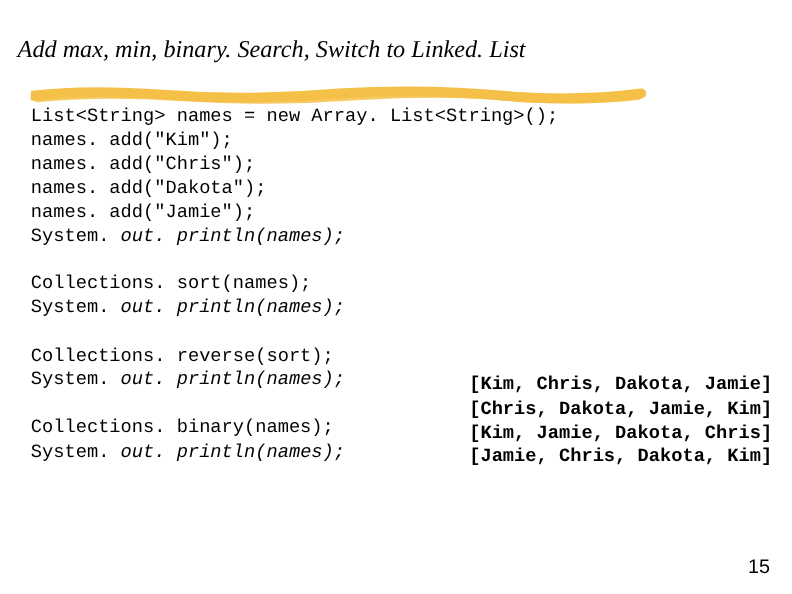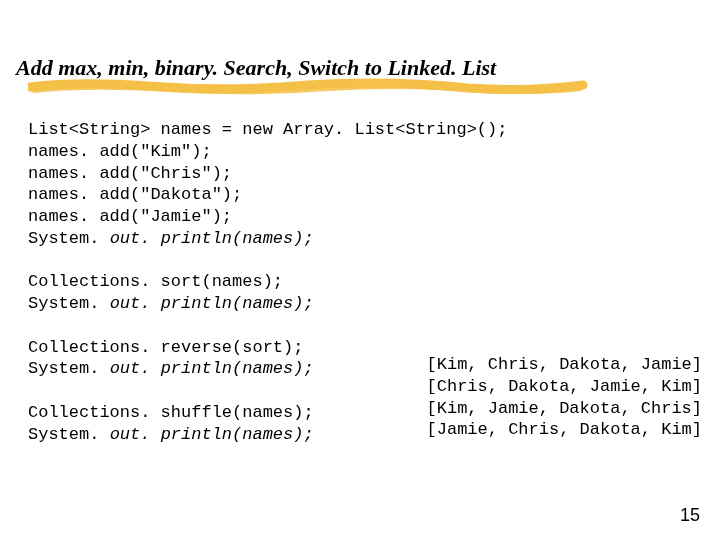--- a/index.html
+++ b/index.html
@@ -9,47 +9,47 @@
     background: #ffffff;
     font-family: Georgia, "Times New Roman", serif;
     position: relative;
     overflow: hidden;
   }
   .title {
     font-style: italic;
     font-size: 22px;
     color: #000;
     padding: 32px 0 0 16px;
-    font-weight: bold;
-    margin-top: 23px;
+    font-weight: normal;
   }
   .highlight-bar {
     position: absolute;
     top: 78px;
     left: 28px;
     width: 560px;
     height: 18px;
   }
   .code-block {
     font-family: "Courier New", Courier, monospace;
     font-size: 17px;
     color: #000;
     line-height: 1.28;
     padding: 38px 0 0 28px;
     white-space: pre;
   }
   .code-output {
     position: absolute;
     right: 18px;
-    top: 354px;
+    top: 340px;
     font-family: "Courier New", Courier, monospace;
     font-size: 17px;
     color: #000;
     line-height: 1.28;
     white-space: pre;
+    font-weight: bold;
   }
   .italic { font-style: italic; }
   .page-number {
     position: absolute;
     right: 20px;
     bottom: 14px;
     font-family: Arial, Helvetica, sans-serif;
     font-size: 18px;
     color: #000;
   }
@@ -70,21 +70,21 @@
 <span>names. add("Dakota");</span>
 <span>names. add("Jamie");</span>
 <span>System. </span><span class="italic">out. println(names);</span>
 <span></span>
 <span>Collections. sort(names);</span>
 <span>System. </span><span class="italic">out. println(names);</span>
 <span></span>
 <span>Collections. reverse(sort);</span>
 <span>System. </span><span class="italic">out. println(names);</span>
 <span></span>
-<span>Collections. shuffle(names);</span>
+<span>Collections. binary(names);</span>
 <span>System. </span><span class="italic">out. println(names);</span></div>
 
 <div class="code-output"><span>[Kim, Chris, Dakota, Jamie]</span>
 <span>[Chris, Dakota, Jamie, Kim]</span>
 <span>[Kim, Jamie, Dakota, Chris]</span>
 <span>[Jamie, Chris, Dakota, Kim]</span></div>
 
 <div class="page-number">15</div>
 
 </body></html>

